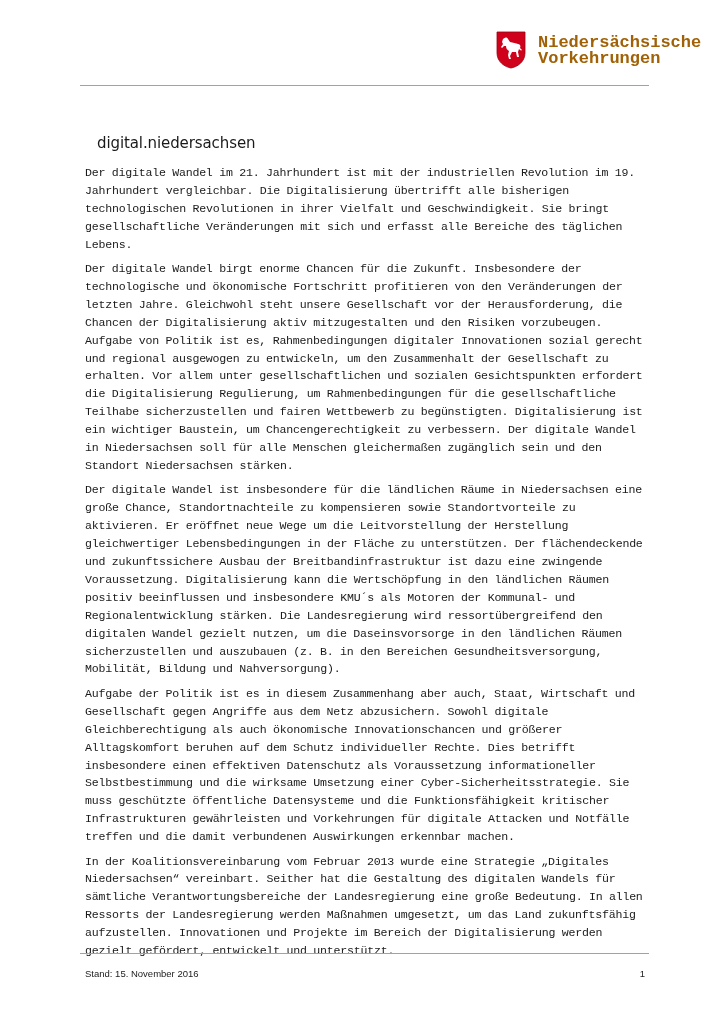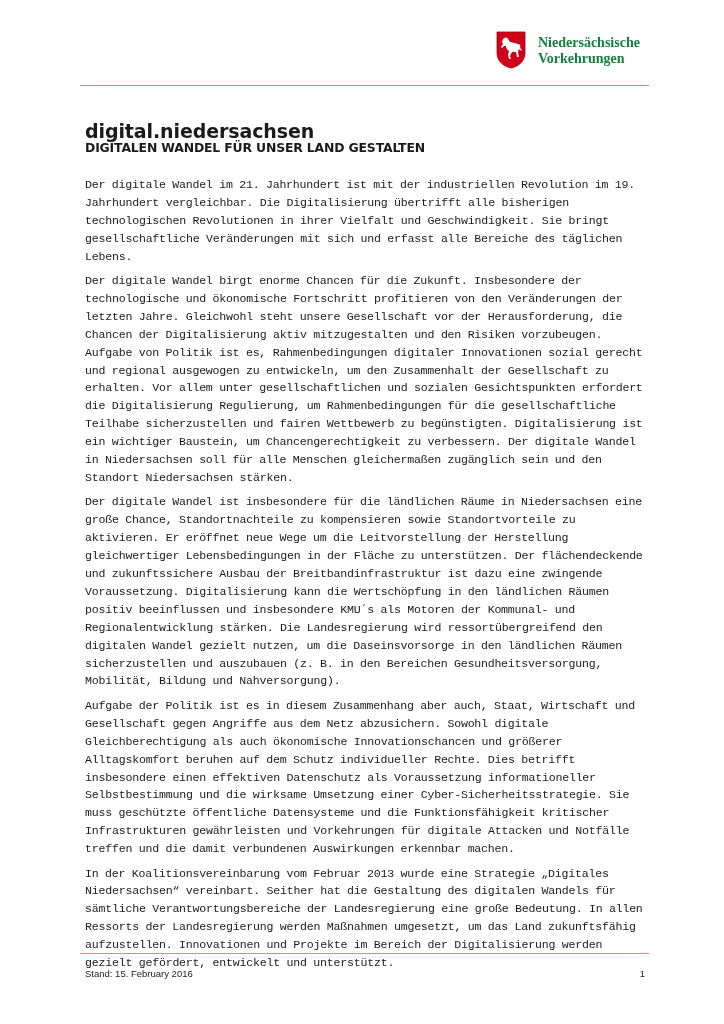--- a/index.html
+++ b/index.html
@@ -1,25 +1,25 @@
 <!DOCTYPE html>
 <html><head>
 <meta charset="utf-8">
 <style>
   html, body { margin: 0; padding: 0; background: #ffffff; }
   body { width: 724px; height: 1024px; position: relative; overflow: hidden;
          font-family: "DejaVu Sans", sans-serif; color: #1a1a1a; }
   .logo { position: absolute; left: 496px; top: 31px; width: 30px; height: 38px; }
-  .org { position: absolute; left: 538px; top: 35px; font-family: Liberation Serif, serif;
-         font-weight: bold; font-size: 14px; line-height: 16px; color: #15803d; }
+  .org { position: absolute; left: 538px; top: 35px; font-family: Liberation Mono, monospace;
+         font-weight: bold; font-size: 17px; line-height: 16px; color: #a16207; }
   .rule { position: absolute; left: 80px; width: 569px; height: 1px; background: #d98a8f; }
   .rule.top { top: 85px; }
   .rule.bottom { top: 953px; }
   .content { position: absolute; left: 85px; top: 122px; width: 570px; }
-  .doc-title { font-weight: bold; font-size: 19px; line-height: 18px; margin: 0; letter-spacing: -0.1px; }
+  .doc-title { font-weight: normal; font-size: 15px; line-height: 18px; margin: 12px; letter-spacing: -0.1px; }
   .doc-subtitle { font-size: 12.4px; line-height: 16px; margin: 0 0 20px 0; letter-spacing: -0.15px; }
   .para { font-size: 11.6px; line-height: 17.9px; margin: 0 0 6.5px 0; letter-spacing: -0.22px; word-spacing: -0.2px; font-family: Liberation Mono, monospace; }
   .para em { font-style: italic; }
   .footer-left { position: absolute; left: 85px; top: 968px; font-family: "Liberation Sans", sans-serif;
                  font-size: 9.5px; color: #222; }
   .footer-right { position: absolute; left: 630px; top: 968px; font-family: "Liberation Sans", sans-serif;
                   font-size: 9.5px; color: #222; width: 15px; text-align: right; }
 </style>
 </head>
 <body>
@@ -30,23 +30,22 @@
 </svg>
 <div class="org">
   <div>Niedersächsische</div>
   <div>Vorkehrungen</div>
 </div>
 
 <div class="rule top"></div>
 
 <div class="content">
   <h1 class="doc-title">digital.niedersachsen</h1>
-  <h2 class="doc-subtitle">DIGITALEN WANDEL FÜR UNSER LAND GESTALTEN</h2>
   <p class="para">Der digitale Wandel im 21. Jahrhundert ist mit der industriellen Revolution im 19. Jahrhundert vergleichbar. Die Digitalisierung übertrifft alle bisherigen technologischen Revolutionen in ihrer Vielfalt und Geschwindigkeit. Sie bringt gesellschaftliche Veränderungen mit sich und erfasst alle Bereiche des täglichen Lebens.</p>
   <p class="para">Der digitale Wandel birgt enorme Chancen für die Zukunft. Insbesondere der technologische und ökonomische Fortschritt profitieren von den Veränderungen der letzten Jahre. Gleichwohl steht unsere Gesellschaft vor der Herausforderung, die Chancen der Digitalisierung aktiv mitzugestalten und den Risiken vorzubeugen. Aufgabe von Politik ist es, Rahmenbedingungen digitaler Innovationen sozial gerecht und regional ausgewogen zu entwickeln, um den Zusammenhalt der Gesellschaft zu erhalten. Vor allem unter gesellschaftlichen und sozialen Gesichtspunkten erfordert die Digitalisierung Regulierung, um Rahmenbedingungen für die gesellschaftliche Teilhabe sicherzustellen und fairen Wettbewerb zu begünstigten. Digitalisierung ist ein wichtiger Baustein, um Chancengerechtigkeit zu verbessern. Der digitale Wandel in Niedersachsen soll für alle Menschen gleichermaßen zugänglich sein und den Standort Niedersachsen stärken.</p>
   <p class="para">Der digitale Wandel ist insbesondere für die ländlichen Räume in Niedersachsen eine große Chance, Standortnachteile zu kompensieren sowie Standortvorteile zu aktivieren. Er eröffnet neue Wege um die Leitvorstellung der Herstellung gleichwertiger Lebensbedingungen in der Fläche zu unterstützen. Der flächendeckende und zukunftssichere Ausbau der Breitbandinfrastruktur ist dazu eine zwingende Voraussetzung. Digitalisierung kann die Wertschöpfung in den ländlichen Räumen positiv beeinflussen und insbesondere KMU´s als Motoren der Kommunal- und Regionalentwicklung stärken. Die Landesregierung wird ressortübergreifend den digitalen Wandel gezielt nutzen, um die Daseinsvorsorge in den ländlichen Räumen sicherzustellen und auszubauen (z. B. in den Bereichen Gesundheitsversorgung, Mobilität, Bildung und Nahversorgung).</p>
   <p class="para">Aufgabe der Politik ist es in diesem Zusammenhang aber auch, Staat, Wirtschaft und Gesellschaft gegen Angriffe aus dem Netz abzusichern. Sowohl digitale Gleichberechtigung als auch ökonomische Innovationschancen und größerer Alltagskomfort beruhen auf dem Schutz individueller Rechte. Dies betrifft insbesondere einen effektiven Datenschutz als Voraussetzung informationeller Selbstbestimmung und die wirksame Umsetzung einer Cyber-Sicherheitsstrategie. Sie muss geschützte öffentliche Datensysteme und die Funktionsfähigkeit kritischer Infrastrukturen gewährleisten und Vorkehrungen für digitale Attacken und Notfälle treffen und die damit verbundenen Auswirkungen erkennbar machen.</p>
   <p class="para">In der Koalitionsvereinbarung vom Februar 2013 wurde eine Strategie „Digitales Niedersachsen“ vereinbart. Seither hat die Gestaltung des digitalen Wandels für sämtliche Verantwortungsbereiche der Landesregierung eine große Bedeutung. In allen Ressorts der Landesregierung werden Maßnahmen umgesetzt, um das Land zukunftsfähig aufzustellen. Innovationen und Projekte im Bereich der Digitalisierung werden gezielt gefördert, entwickelt und unterstützt.</p>
 </div>
 
 <div class="rule bottom"></div>
-<div class="footer-left">Stand: 15. February 2016</div>
+<div class="footer-left">Stand: 15. November 2016</div>
 <div class="footer-right">1</div>
 
 </body></html>

